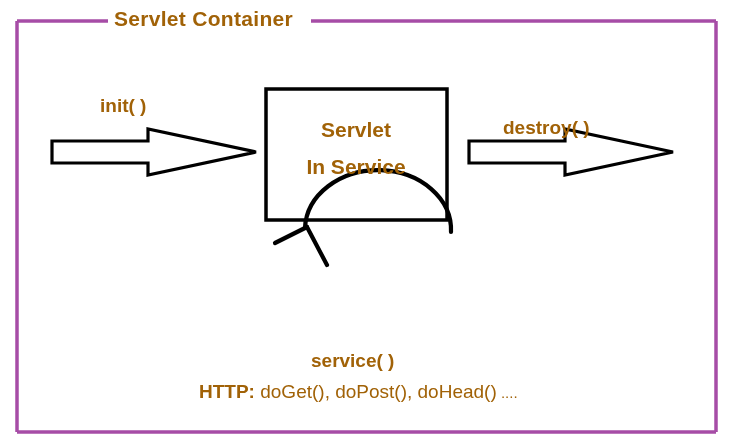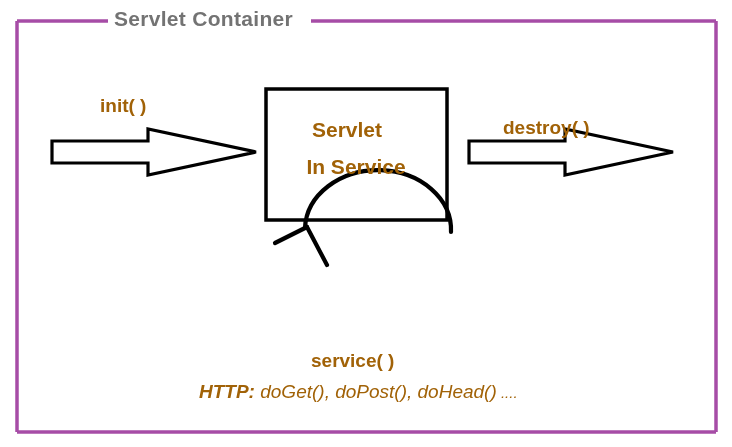--- a/index.html
+++ b/index.html
@@ -44,21 +44,20 @@
     font-weight: bold;
     font-size: 19px;
   }
   .box-text {
     font-weight: bold;
     font-size: 21px;
     text-align: center;
   }
   .footnote {
     font-size: 19px;
-    font-style: italic;
   }
   .footnote .ft-strong {
     font-weight: bold;
   }
   .footnote .ft-rest {
     font-weight: normal;
   }
   .footnote .ft-dots {
     font-weight: normal;
     font-size: 15px;
@@ -70,21 +69,21 @@
   #init-label {
     left: 100px;
     top: 95px;
   }
   #destroy-label {
     left: 503px;
     top: 95px;
     margin-top: 22px;
   }
   #servlet-line1 {
-    left: 256px;
+    left: 265px;
     top: 118px;
     width: 182px;
   }
   #servlet-line2 {
     left: 265px;
     top: 155px;
     width: 182px;
   }
   #service-label {
     left: 311px;
@@ -117,21 +116,21 @@
     <path d="M 469 141 L 565 141 L 565 129 L 673 152 L 565 175 L 565 163 L 469 163 Z" fill="#ffffff" stroke="#000000" stroke-width="3.2" stroke-linejoin="miter"></path>
 
     <path d="M 451 232 A 72 59 0 1 0 305 228" fill="none" stroke="#000000" stroke-width="4.2" stroke-linecap="round"></path>
 
     <g stroke="#000000" stroke-width="4.2" fill="none" stroke-linecap="round">
       <path d="M 307 227 L 275 243"></path>
       <path d="M 307 227 L 327 265"></path>
     </g>
   </svg>
 
-  <div class="txt title-text" id="container-title" style="color:#737373;">Servlet Container</div>
+  <div class="txt title-text" id="container-title" style="color:#a16207;">Servlet Container</div>
 
   <div class="txt label-bold" id="init-label">init( )</div>
 
   <div class="txt label-bold" id="destroy-label">destroy( )</div>
 
   <div class="txt box-text" id="servlet-line1">Servlet</div>
 
   <div class="txt label-bold" id="service-label">service( )</div>
 
   <div class="txt box-text" id="servlet-line2">In Service</div>

